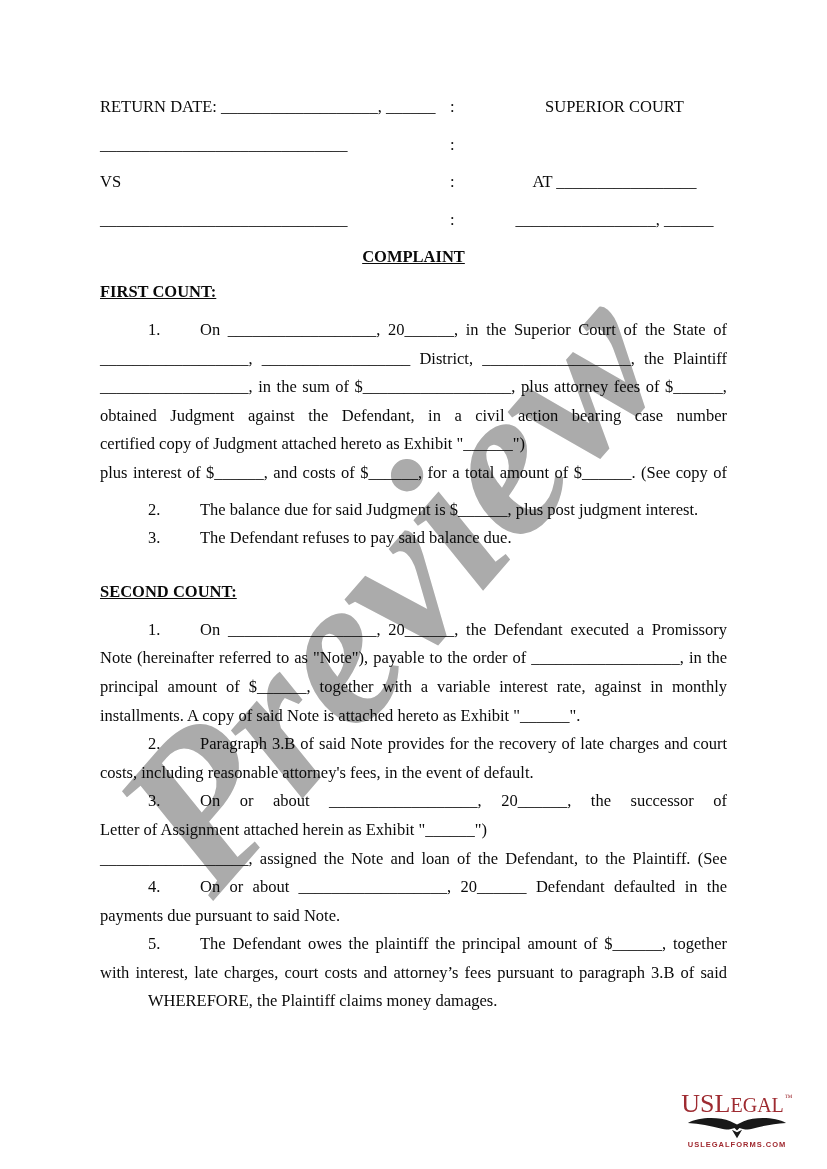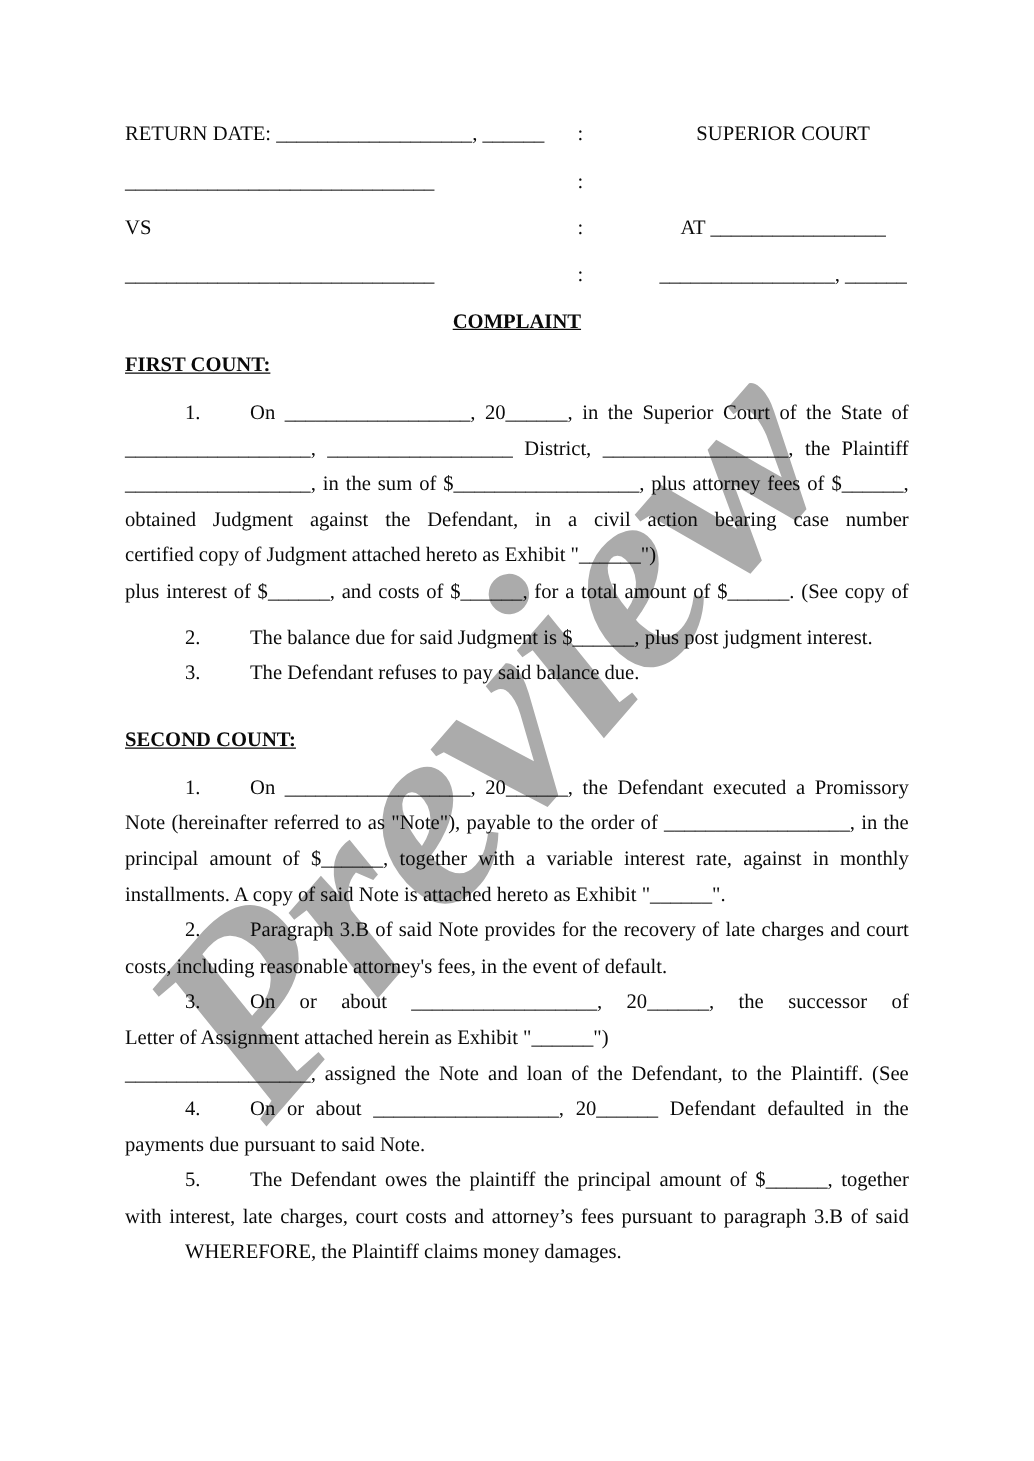--- a/index.html
+++ b/index.html
@@ -28,21 +28,21 @@
     white-space: nowrap;
     z-index: 1;
     user-select: none;
   }
   .content {
     position: relative;
     z-index: 2;
     padding: 97px 100px 0 100px;
   }
   
-  .hrow { display: flex; height: 20px; margin-bottom: 17.5px; white-space: nowrap; gap: 12px; }
+  .hrow { display: flex; height: 20px; margin-bottom: 17.5px; white-space: nowrap; }
   .hleft { width: 350px; }
   .hsep { width: 52px; }
   .hright { flex: 1; text-align: center; }
   
   .doc-title { text-align: center; margin-top: 8px; height: 22px; }
   .doc-title span { font-weight: bold; text-decoration: underline; }
   .count-heading { height: 22px; margin-bottom: 12px; }
   .count-heading span { font-weight: bold; text-decoration: underline; }
   .ch-first { margin-top: 13px; }
   .ch-second { margin-top: 29px; }
@@ -146,14 +146,23 @@
 
     <div>
       <div class="ln jl ind"><span class="num">5.</span><span>The Defendant owes the plaintiff the principal amount of $______, together</span></div>
       <div class="ln jl"><span>with interest, late charges, court costs and attorney’s fees pursuant to paragraph 3.B of said</span></div>
     </div>
 
     <div class="ln ind"><span>WHEREFORE, the Plaintiff claims money damages.</span></div>
 
   </div>
 
+  <div class="logo">
+    <div class="brand"><span class="big">US</span><span class="big">L</span><span class="small">EGAL</span><span class="tm">™</span></div>
+    <svg class="eagle" width="104" height="22" viewBox="0 0 120 26">
+      <path fill="#181818" d="M60,9 L52,5 C38,-1 14,0 2,7 C16,8 28,10 42,14 C48,16 54,14 57,13 L60,16 L63,13 C66,14 72,16 78,14 C92,10 104,8 118,7 C106,0 82,-1 68,5 Z"></path>
+      <path fill="#181818" d="M54,15 L60,25 L66,15 L60,18 Z"></path>
+      <path fill="#ffffff" d="M58,6 L60,3 L62,6 L60,8 Z"></path>
+    </svg>
+    <div class="domain">USLEGALFORMS.COM</div>
+  </div>
 
 </div>
 
 </body></html>

